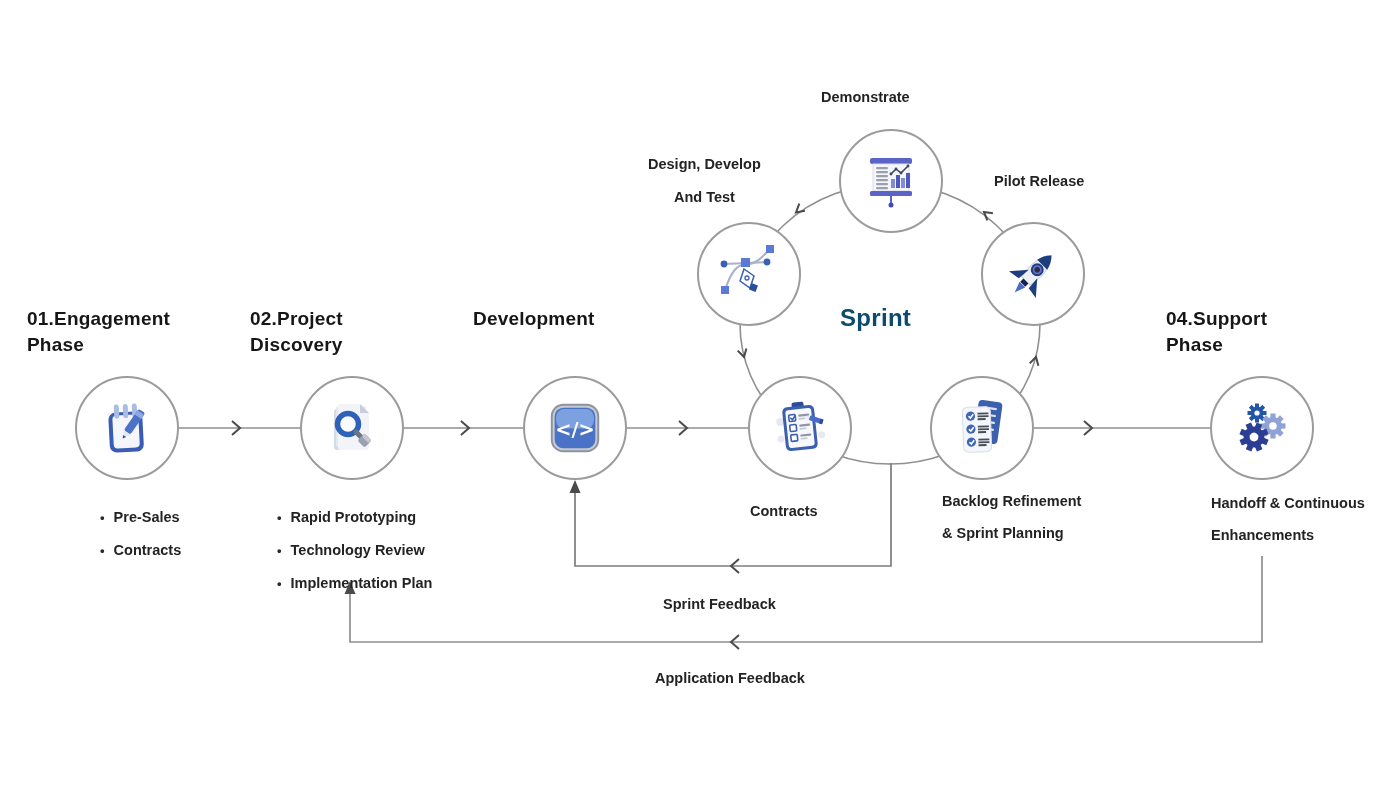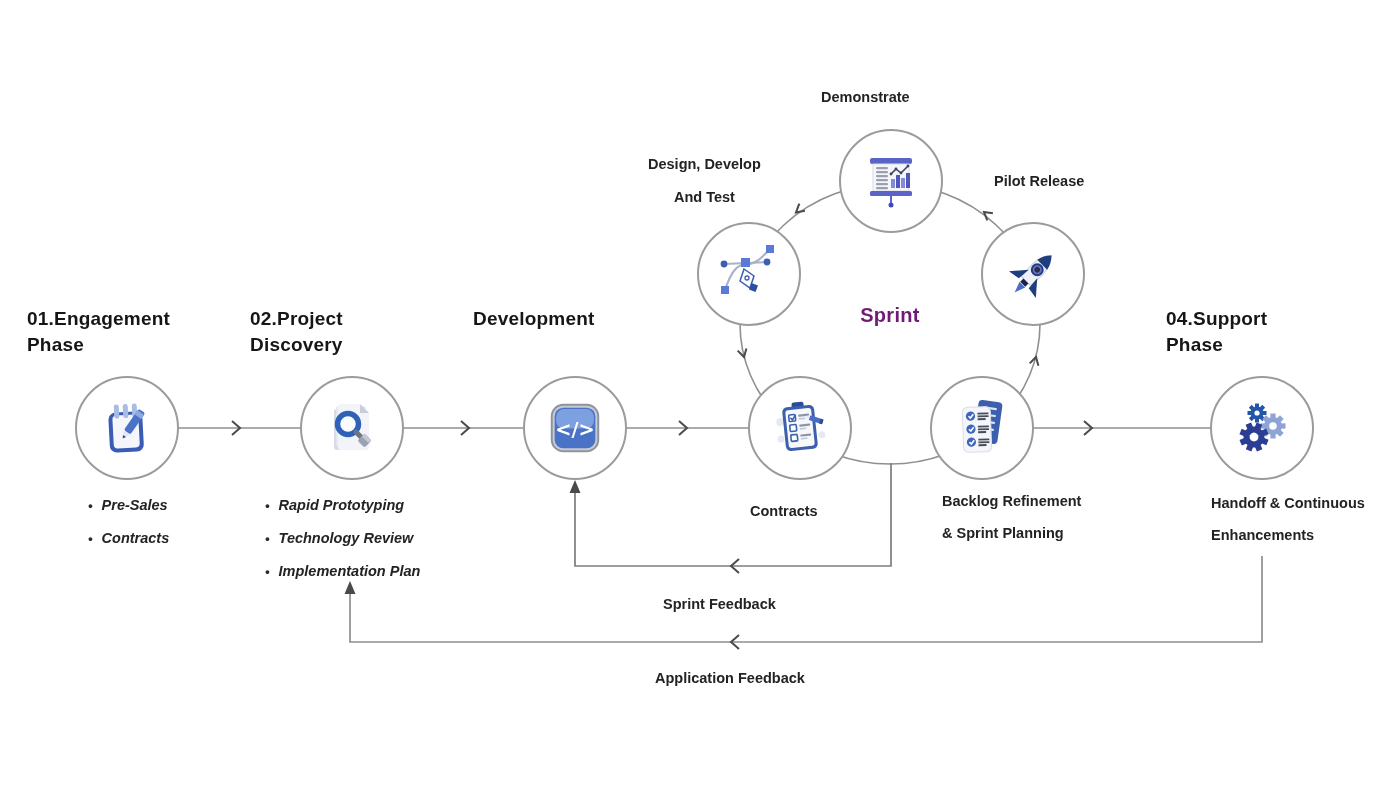--- a/index.html
+++ b/index.html
@@ -12,28 +12,28 @@
     position:absolute;width:104px;height:104px;box-sizing:border-box;
     border:2px solid #9b9b9b;border-radius:50%;background:#fff;
     display:flex;align-items:center;justify-content:center;z-index:2;
   }
   .heading{
     position:absolute;z-index:3;
     font-weight:800;font-size:19px;line-height:26px;letter-spacing:.2px;color:#161616;
   }
   .heading span{display:block;}
   .sprint-title{
-    position:absolute;z-index:3;text-align:center;
-    font-weight:800;font-size:20px;color:#701a75;letter-spacing:.3px;
+    position:absolute;z-index:3;text-align:left;
+    font-weight:800;font-size:24px;color:#0c4a6e;letter-spacing:.3px;
   }
   .cap{
     position:absolute;z-index:3;font-size:14.5px;font-weight:600;color:#232323;white-space:nowrap;
   }
   .cap.center{text-align:left;}
-  ul.bullets{position:absolute;z-index:3;list-style:none;margin:0;padding:0;font-style:italic;}
+  ul.bullets{position:absolute;z-index:3;list-style:none;margin:12px;padding:0;}
   ul.bullets li{
     font-size:14.5px;font-weight:600;color:#232323;margin-bottom:12px;line-height:20px;white-space:nowrap;
   }
   ul.bullets li::before{content:"•";margin-right:9px;font-size:13px;color:#2b2b2b;}
 </style>
 </head>
 <body>
 
 <div class="stage">
 

